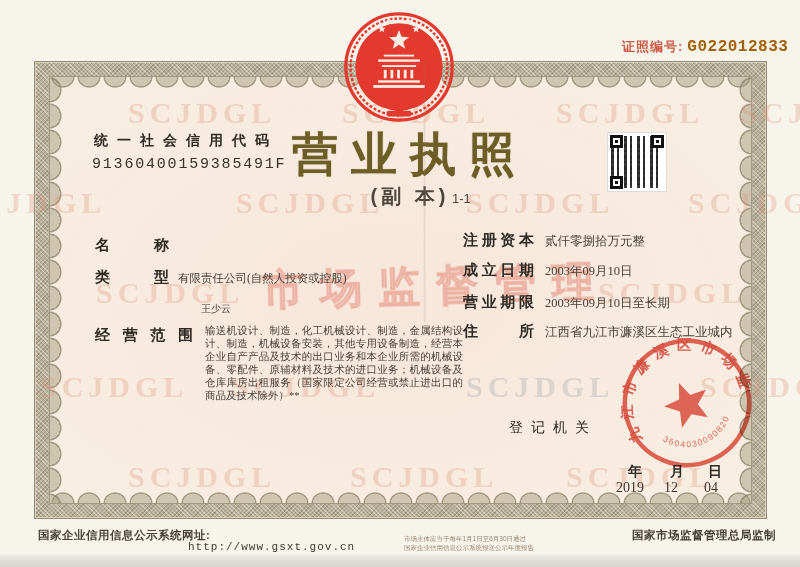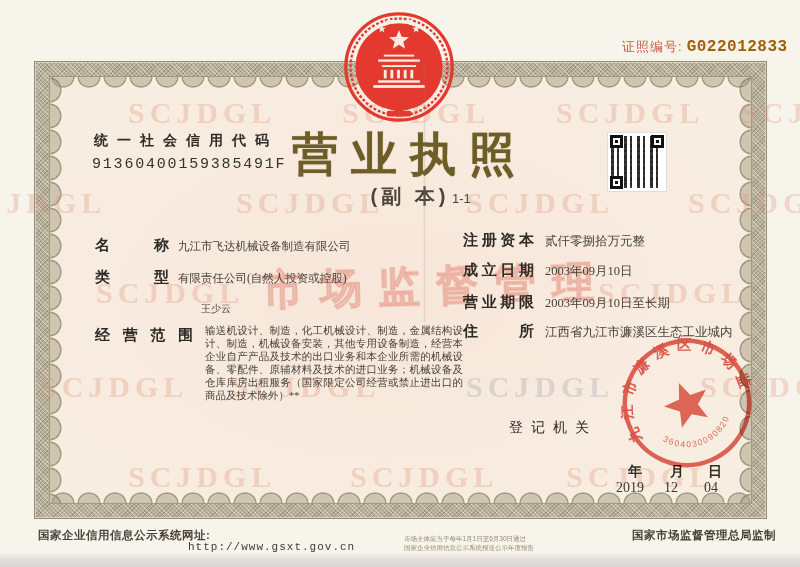--- a/index.html
+++ b/index.html
@@ -37,21 +37,21 @@
   
   .wm{position:absolute;z-index:2;white-space:nowrap;font-family:"Liberation Serif",serif;
     font-weight:bold;font-size:30px;letter-spacing:5px;color:rgba(222,146,118,.30);filter:blur(.4px);}
   .wm-red{position:absolute;z-index:2;white-space:nowrap;left:262px;top:258px;
     font-family:"Liberation Sans",sans-serif;font-weight:bold;font-size:42px;letter-spacing:16px;
     color:rgba(214,80,62,.15);-webkit-text-stroke:1px rgba(210,78,60,.25);
     transform:rotate(-1.5deg);filter:blur(.3px);}
   
   .abs{position:absolute;z-index:3;}
   .certno{left:622px;top:38px;display:flex;align-items:baseline;gap:4px;}
-  .certno .lbl{font-size:13px;color:#cc5a46;letter-spacing:1px;}
+  .certno .lbl{font-size:13px;color:#cc5a46;letter-spacing:1px;font-weight:bold;}
   .certno .num{font-family:"Liberation Mono",monospace;font-size:16px;font-weight:bold;color:#a16207;letter-spacing:.5px;}
   .cc-label{left:94px;top:132px;font-size:14px;font-weight:bold;color:#2f2d28;letter-spacing:9px;white-space:nowrap;}
   .cc-code{left:92px;top:156px;font-family:"Liberation Mono",monospace;font-size:15px;color:#35332d;letter-spacing:1.8px;white-space:nowrap;}
   .title{left:290px;top:124px;width:240px;text-align:center;font-size:46px;font-weight:bold;
     color:#6d5e27;letter-spacing:13px;white-space:nowrap;text-shadow:0 0 1px rgba(109,94,39,.6);}
   .subtitle{left:290px;top:183px;width:240px;text-align:center;font-size:20px;font-weight:bold;color:#4b463a;letter-spacing:4px;}
   .copyno{left:452px;top:191px;font-size:13px;color:#4c463c;}
   
   .qr{left:608px;top:133px;width:58px;height:58px;background:#fff;box-shadow:0 0 0 1px #ddd;}
   .qr .noise{position:absolute;left:3px;top:3px;right:3px;bottom:3px;
@@ -154,21 +154,20 @@
   <div class="abs copyno">1-1</div>
 
   <div class="abs qr">
     <div class="noise"></div>
     <div class="fp tl"></div>
     <div class="fp tr"></div>
     <div class="fp bl"></div>
   </div>
 
   <div class="flabel" style="left:95px;top:236px;width:74px">名称</div>
-  <div class="fval" style="left:178px;top:239px;font-size:11.5px">九江市飞达机械设备制造有限公司</div>
   <div class="flabel" style="left:95px;top:268px;width:74px">类型</div>
   <div class="fval" style="left:178px;top:271px;font-size:11.5px">有限责任公司(自然人投资或控股)</div>
   <div class="fval" style="left:201px;top:302px;font-size:10px">王少云</div>
   <div class="flabel" style="left:95px;top:326px;width:98px">经营范围</div>
   <div class="fval scope" style="left:205px;top:324px">输送机设计、制造，化工机械设计、制造，金属结构设计、制造，机械设备安装，其他专用设备制造，经营本企业自产产品及技术的出口业务和本企业所需的机械设备、零配件、原辅材料及技术的进口业务；机械设备及仓库库房出租服务（国家限定公司经营或禁止进出口的商品及技术除外）**</div>
 
   <div class="flabel" style="left:463px;top:231px;width:71px">注册资本</div>
   <div class="fval" style="left:545px;top:233px;font-size:12.5px">贰仟零捌拾万元整</div>
   <div class="flabel" style="left:463px;top:261px;width:71px">成立日期</div>
   <div class="fval" style="left:545px;top:263px;font-size:12.5px">2003年09月10日</div>

